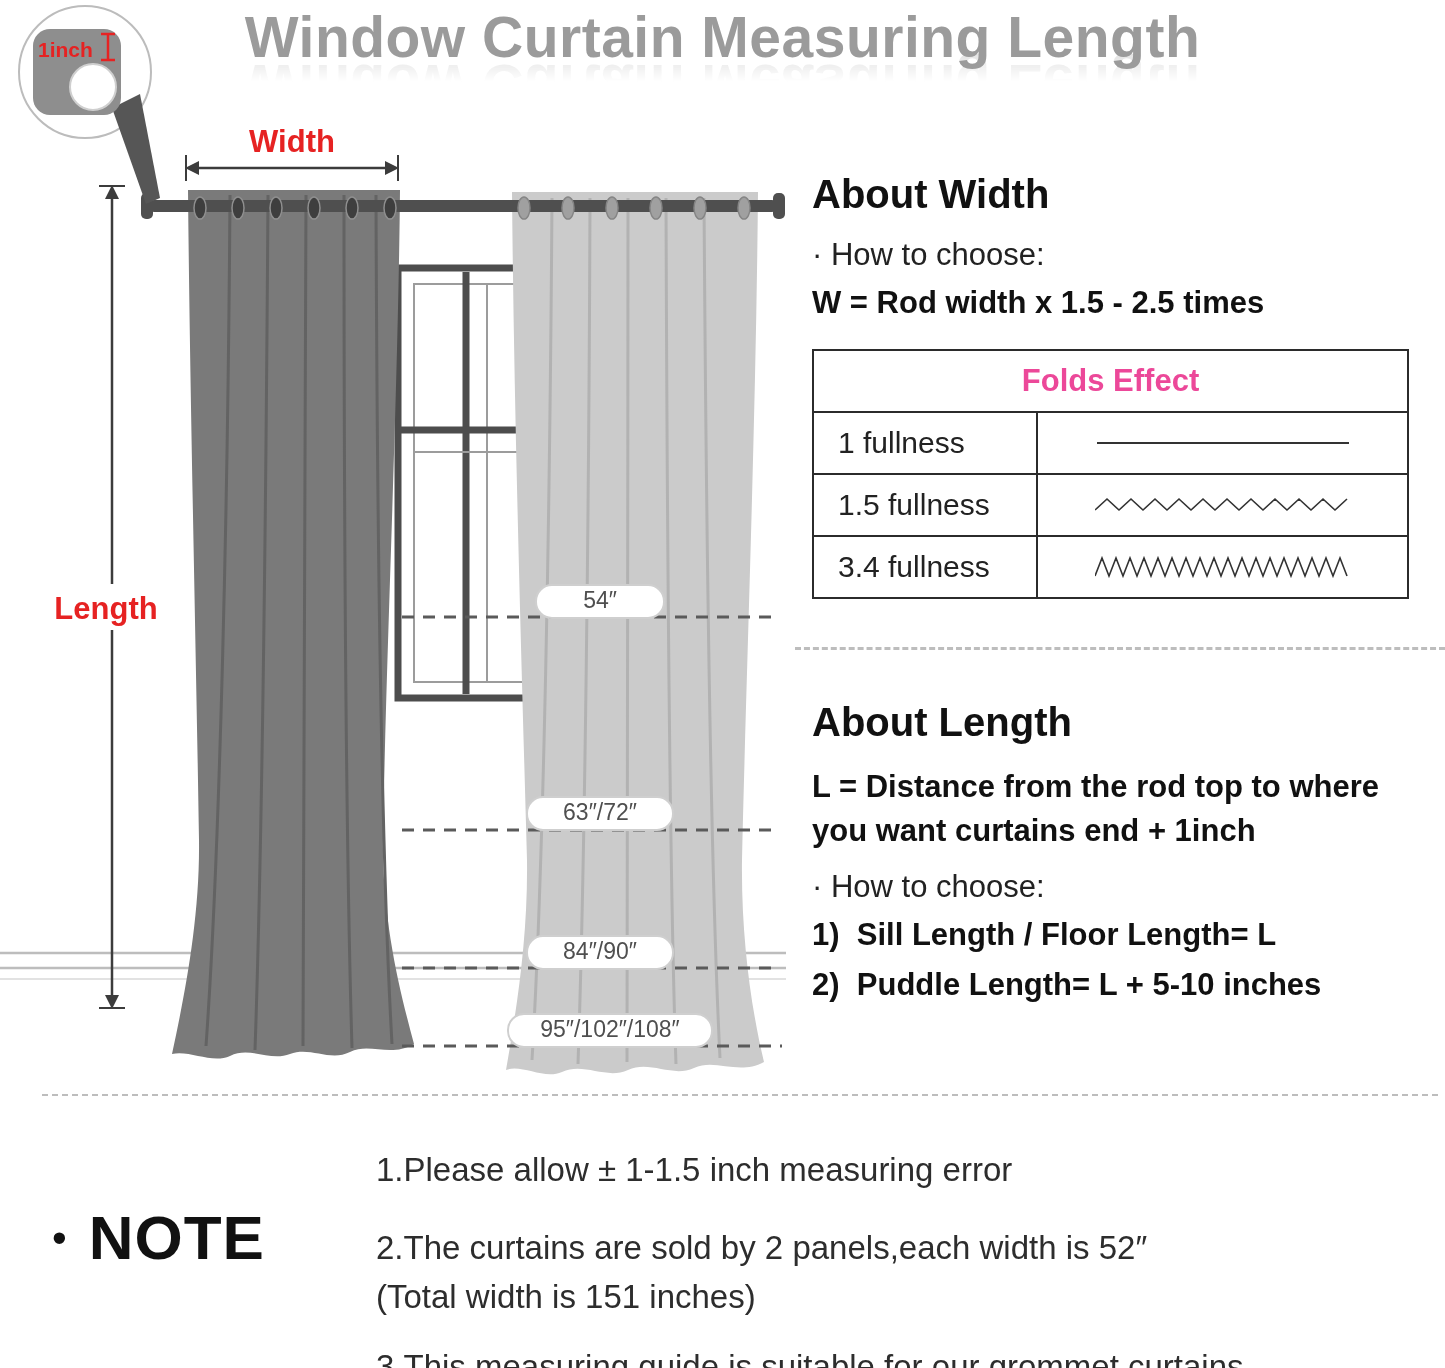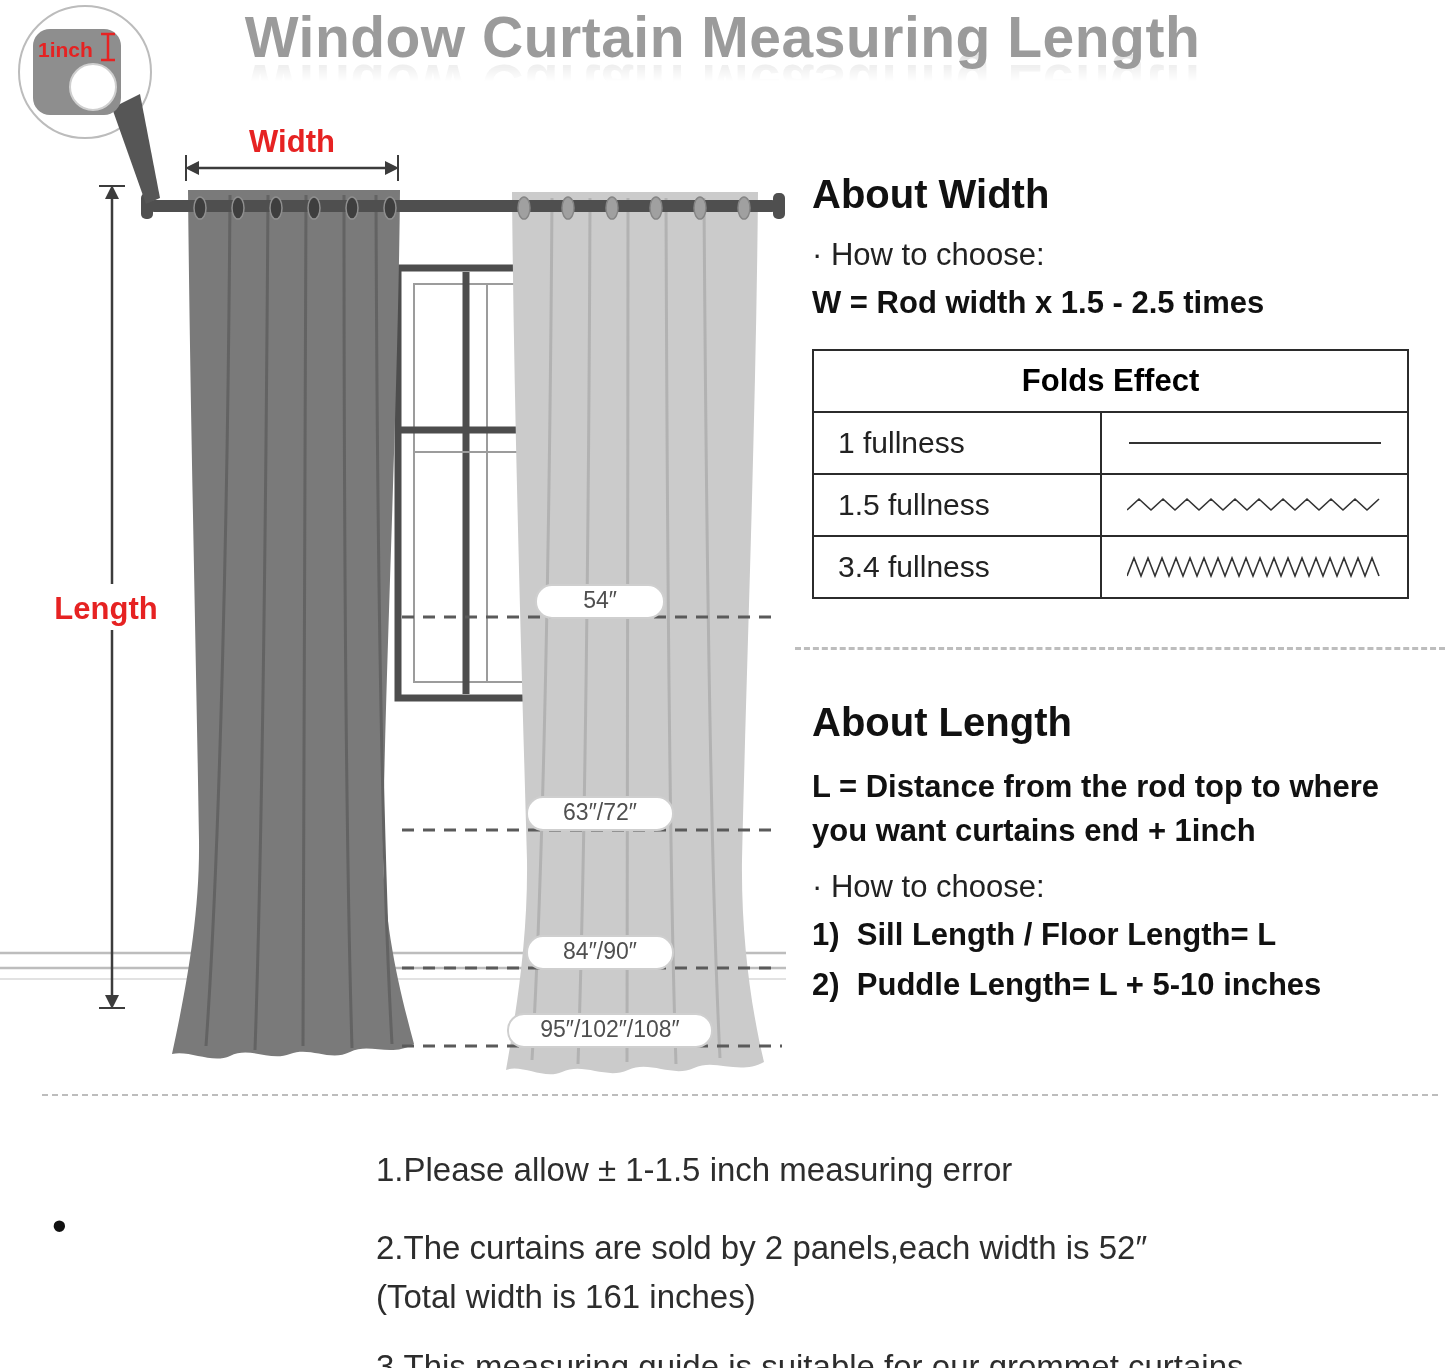--- a/index.html
+++ b/index.html
@@ -30,22 +30,22 @@
   
   .right-col { position:absolute; left:812px; top:172px; width:633px; }
   .right-col h2 { font-size:40px; font-weight:bold; color:#111; margin:0 0 20px 0; }
   .right-col p.plain { font-size:31px; color:#222; margin:15px 0 12px 0; }
   .right-col p.bold { font-size:31px; font-weight:bold; color:#111; margin:0 16px 14px 0; }
   .right-col p.formula-l { line-height:1.42; margin-bottom:16px; }
   .right-col p.opt { white-space:pre-wrap; }
 
   .folds-table { border-collapse:collapse; width:597px; margin-top:28px; }
   .folds-table th, .folds-table td { border:2px solid #2b2b2b; }
-  .folds-table th { font-size:31px; font-weight:bold; padding:12px 0; color:#000000; }
-  .folds-table td.label { font-size:30px; padding:13px 0 13px 24px; width:288px; color:#222; }
+  .folds-table th { font-size:31px; font-weight:bold; padding:12px 0; color:#ec4899; }
+  .folds-table td.label { font-size:30px; padding:13px 0 13px 24px; width:224px; color:#222; }
   .folds-table td.wave { text-align:center; vertical-align:middle; }
   .folds-table td.wave svg { vertical-align:middle; }
 
   .sep-right { border-top:3px dashed #bdbdbd; margin:48px 0 50px -17px; width:calc(100% + 17px); }
 
   
   .sep-bottom { position:absolute; left:42px; top:1094px; width:1396px; border-top:2px dashed #bdbdbd; }
 
   
   .note-head { position:absolute; left:52px; top:1202px; display:flex; align-items:center; }
@@ -221,20 +221,21 @@
   <p class="bold formula-l">L = Distance from the rod top to where you want curtains end + 1inch</p>
   <p class="plain">· How to choose:</p>
   <p class="bold opt">1)  Sill Length / Floor Length= L</p>
   <p class="bold opt">2)  Puddle Length= L + 5-10 inches</p>
 </div>
 
 <div class="sep-bottom"></div>
 
 <div class="note-head">
   <span class="note-bullet">•</span>
+  <span class="note-title">NOTE</span>
 </div>
 
 <div class="notes">
   <p class="n1">1.Please allow ± 1-1.5 inch measuring error</p>
   <p>2.The curtains are sold by 2 panels,each width is 52″</p>
-  <p class="n2b">(Total width is 161 inches)</p>
+  <p class="n2b">(Total width is 151 inches)</p>
   <p>3.This measuring guide is suitable for our grommet curtains</p>
 </div>
 
 </body></html>

